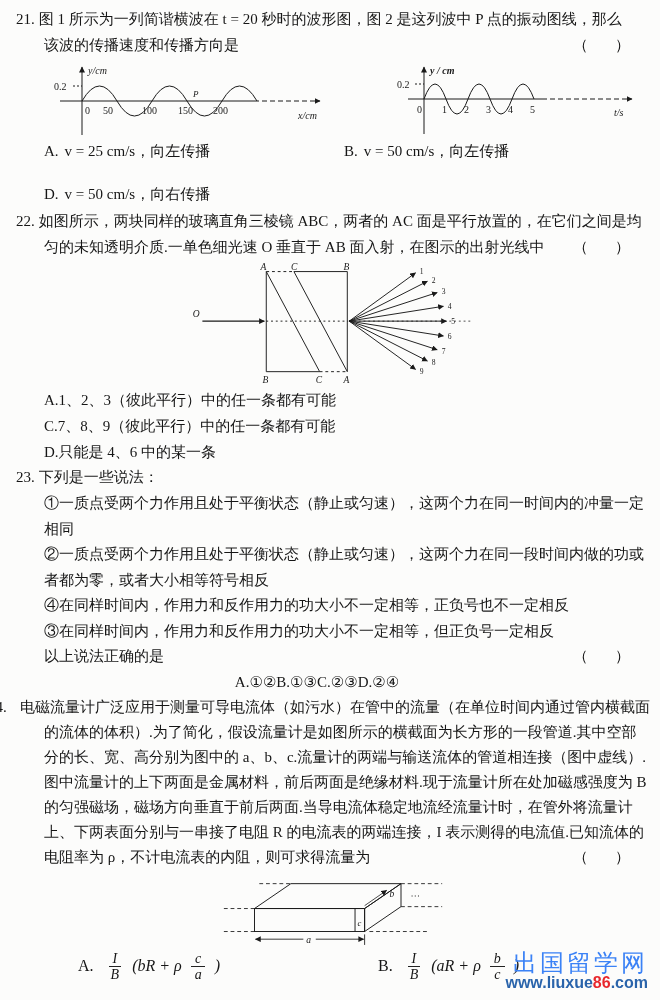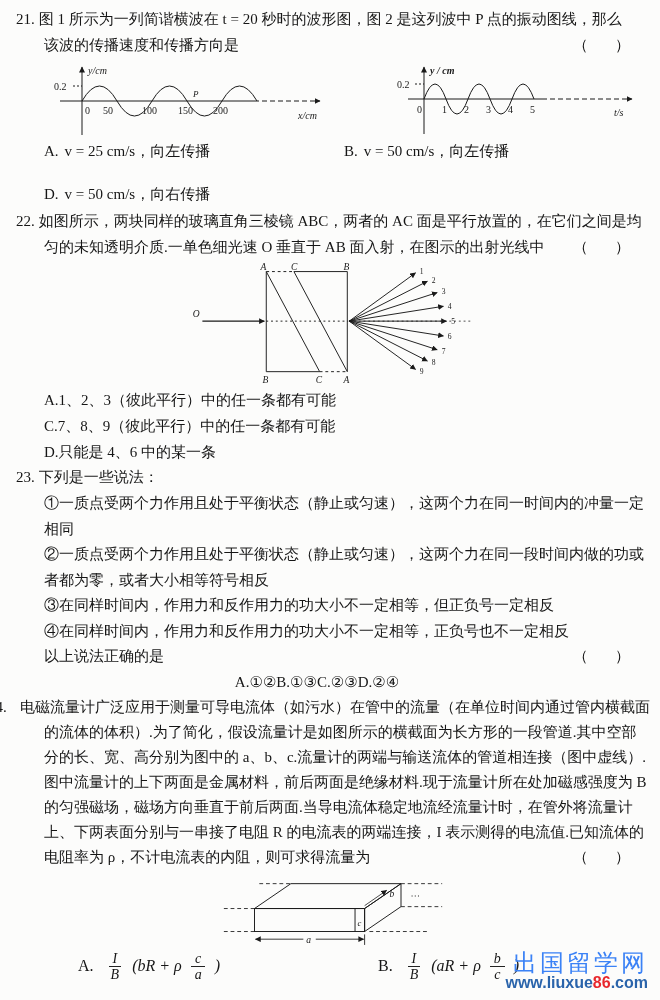--- a/index.html
+++ b/index.html
@@ -166,22 +166,22 @@
 
     <p class="opt-line"><span class="olabel">A.</span><span>1、2、3（彼此平行）中的任一条都有可能</span></p>
     <p class="opt-line"><span class="olabel">C.</span><span>7、8、9（彼此平行）中的任一条都有可能</span></p>
     <p class="opt-line"><span class="olabel">D.</span><span>只能是 4、6 中的某一条</span></p>
   </section>
 
   <section class="question">
     <p class="qline" style="line-height:1.72"><span class="qnum">23.</span><span>下列是一些说法：</span></p>
     <p class="cont" style="line-height:1.7">①一质点受两个力作用且处于平衡状态（静止或匀速），这两个力在同一时间内的冲量一定相同</p>
     <p class="cont" style="line-height:1.7">②一质点受两个力作用且处于平衡状态（静止或匀速），这两个力在同一段时间内做的功或者都为零，或者大小相等符号相反</p>
+    <p class="cont" style="line-height:1.7">④在同样时间内，作用力和反作用力的功大小不一定相等，正负号也不一定相反</p>
     <p class="cont" style="line-height:1.7">③在同样时间内，作用力和反作用力的功大小不一定相等，但正负号一定相反</p>
-    <p class="cont" style="line-height:1.7">④在同样时间内，作用力和反作用力的功大小不一定相等，正负号也不一定相反</p>
     <p class="cont" style="line-height:1.7"><span class="bracket">（　）</span><span>以上说法正确的是</span></p>
     <div class="q23-opts">
       <span>A.①②</span>
       <span>B.①③</span>
       <span>C.②③</span>
       <span>D.②④</span>
     </div>
   </section>
 
   <section class="question">

